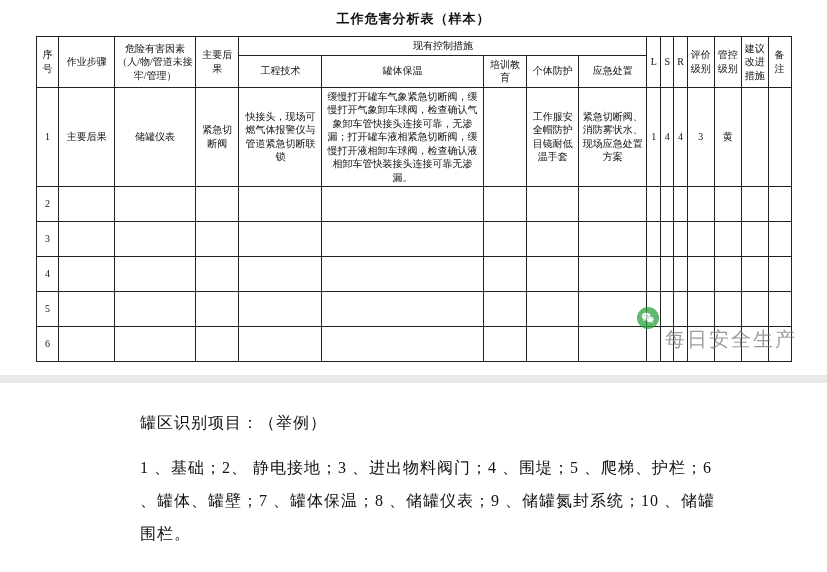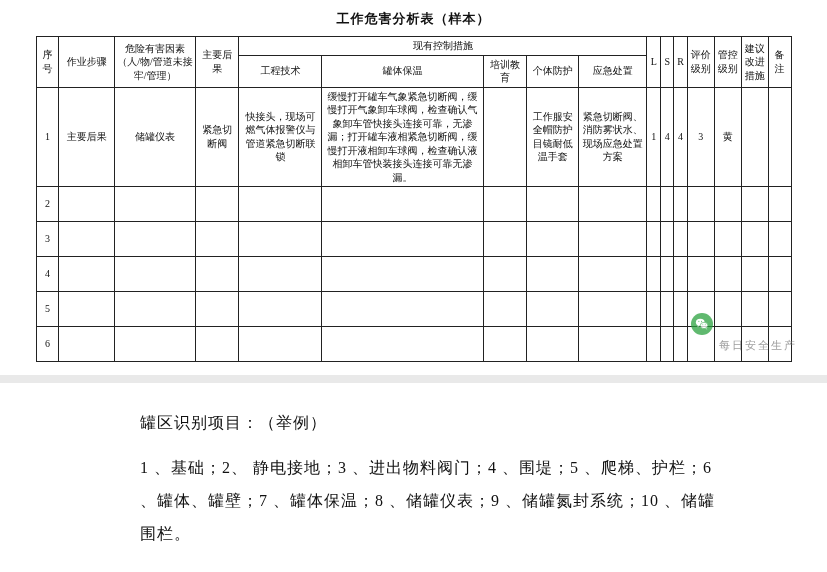--- a/index.html
+++ b/index.html
@@ -117,21 +117,21 @@
     height: 22px;
     border-radius: 50%;
     background: #2ba23f;
     display: flex;
     align-items: center;
     justify-content: center;
   }
   .wm-circle svg { display: block; }
   .wm-text {
     font-family: "Liberation Serif", serif;
-    font-size: 11px;
+    font-size: 20px;
     color: #7d7d7d;
     letter-spacing: 2px;
     margin-top: 44px;
   }
 </style>
 </head>
 <body>
 
 <div class="page">
 

